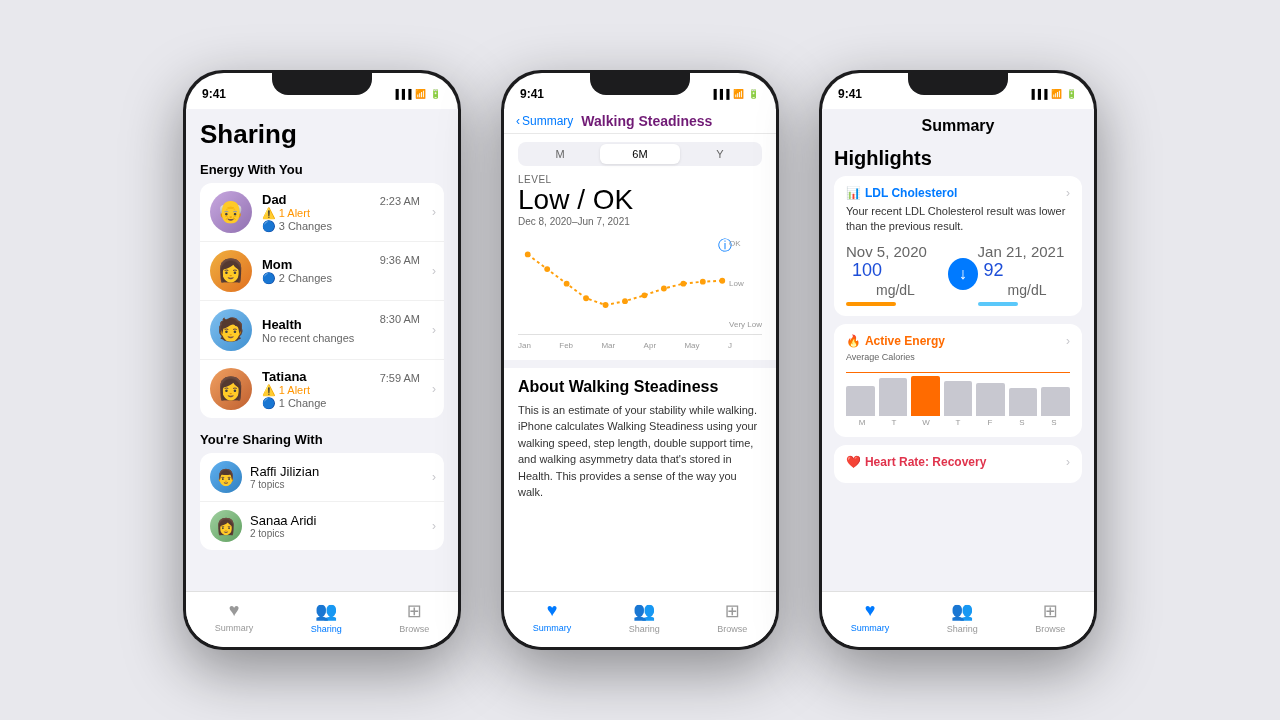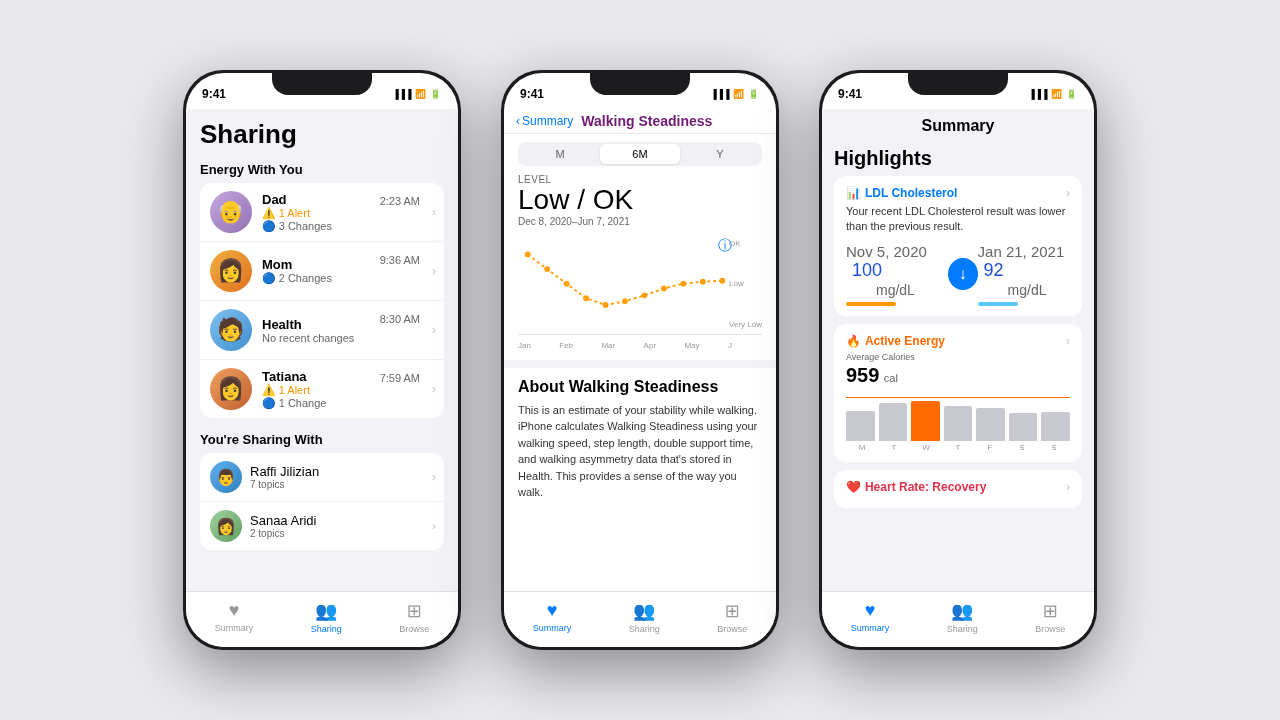--- a/index.html
+++ b/index.html
@@ -689,24 +689,20 @@
         <div class="highlight-card">
           <div class="highlight-header">
             <div class="highlight-type type-energy">
               <span>🔥</span>
               <span>Active Energy</span>
             </div>
             <span style="color:#c7c7cc;font-size:12px">›</span>
           </div>
           <div class="calories-chart">
             <div class="avg-label">Average Calories</div>
-            <div>
-              <span class="cal-value">959</span>
-              <span class="cal-unit">cal</span>
-            </div>
             <div style="position:relative;">
               <div class="bar-chart">
                 <div class="bar" style="height:60%"></div>
                 <div class="bar" style="height:75%"></div>
                 <div class="bar" style="height:80%;background:#ff6b00"></div>
                 <div class="bar" style="height:70%"></div>
                 <div class="bar" style="height:65%"></div>
                 <div class="bar" style="height:55%"></div>
                 <div class="bar" style="height:58%"></div>
               </div>

